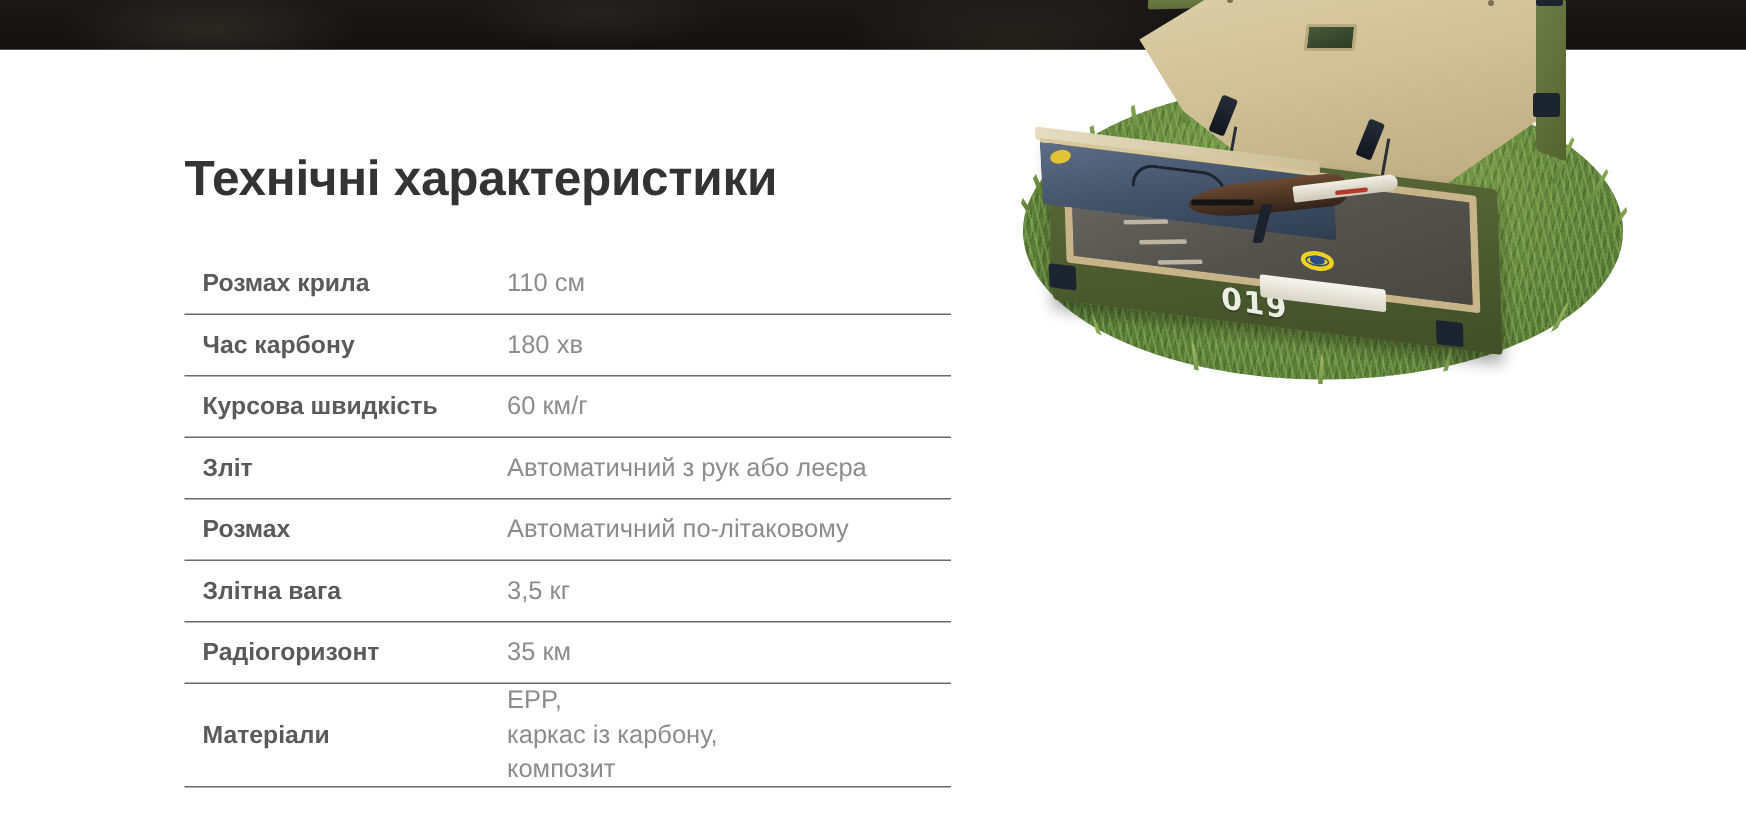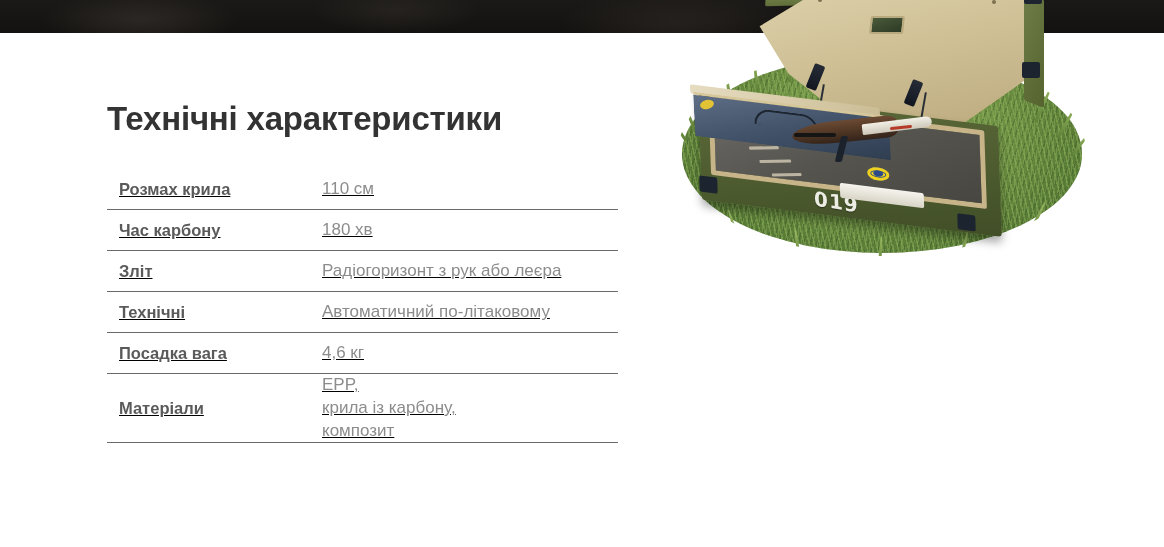--- a/index.html
+++ b/index.html
@@ -30,39 +30,38 @@
       radial-gradient(ellipse 140px 40px at 12% 60%, rgba(60,55,50,.55), rgba(0,0,0,0) 70%),
       radial-gradient(ellipse 120px 34px at 34% 30%, rgba(52,48,44,.45), rgba(0,0,0,0) 70%),
       radial-gradient(ellipse 160px 46px at 58% 70%, rgba(58,52,46,.40), rgba(0,0,0,0) 72%),
       radial-gradient(ellipse 130px 36px at 80% 35%, rgba(48,44,40,.45), rgba(0,0,0,0) 70%),
       linear-gradient(180deg, #1b1917 0%, #141210 100%);
   }
 
   
   .content {
     position: absolute;
-    left: 107px;
+    left: 123px;
     top: 33px;
     width: 520px;
   }
 
   .section-title {
     margin-top: 67px;
     font-size: 33px;
     font-weight: bold;
     color: #333333;
     letter-spacing: -0.2px;
     line-height: 1.15;
   }
 
   .spec-table {
     margin-top: 31px;
     width: 511px;
     border-collapse: collapse;
-    text-decoration: underline;
   }
 
   .spec-table tr { height: 41px; }
 
   .spec-table td {
     border-bottom: 1px solid #6a6a6a;
     vertical-align: middle;
     padding: 0;
   }
 
@@ -355,35 +354,43 @@
       <tbody>
         <tr>
           <td class="spec-label">Розмах крила</td>
           <td class="spec-value">110 см</td>
         </tr>
         <tr>
           <td class="spec-label">Час карбону</td>
           <td class="spec-value">180 хв</td>
         </tr>
         <tr>
+          <td class="spec-label">Курсова швидкість</td>
+          <td class="spec-value">60 км/г</td>
+        </tr>
+        <tr>
           <td class="spec-label">Зліт</td>
-          <td class="spec-value">Радіогоризонт з рук або леєра</td>
-        </tr>
-        <tr>
-          <td class="spec-label">Технічні</td>
+          <td class="spec-value">Автоматичний з рук або леєра</td>
+        </tr>
+        <tr>
+          <td class="spec-label">Розмах</td>
           <td class="spec-value">Автоматичний по-літаковому</td>
         </tr>
         <tr>
-          <td class="spec-label">Посадка вага</td>
-          <td class="spec-value">4,6 кг</td>
+          <td class="spec-label">Злітна вага</td>
+          <td class="spec-value">3,5 кг</td>
+        </tr>
+        <tr>
+          <td class="spec-label">Радіогоризонт</td>
+          <td class="spec-value">35 км</td>
         </tr>
         <tr class="row-multiline">
           <td class="spec-label">Матеріали</td>
           <td class="spec-value">EPP,
-крила із карбону,
+каркас із карбону,
 композит</td>
         </tr>
       </tbody>
     </table>
   </div>
 
   <div class="photo">
 
     <div class="grass"></div>
     <div class="grass-fringe">

